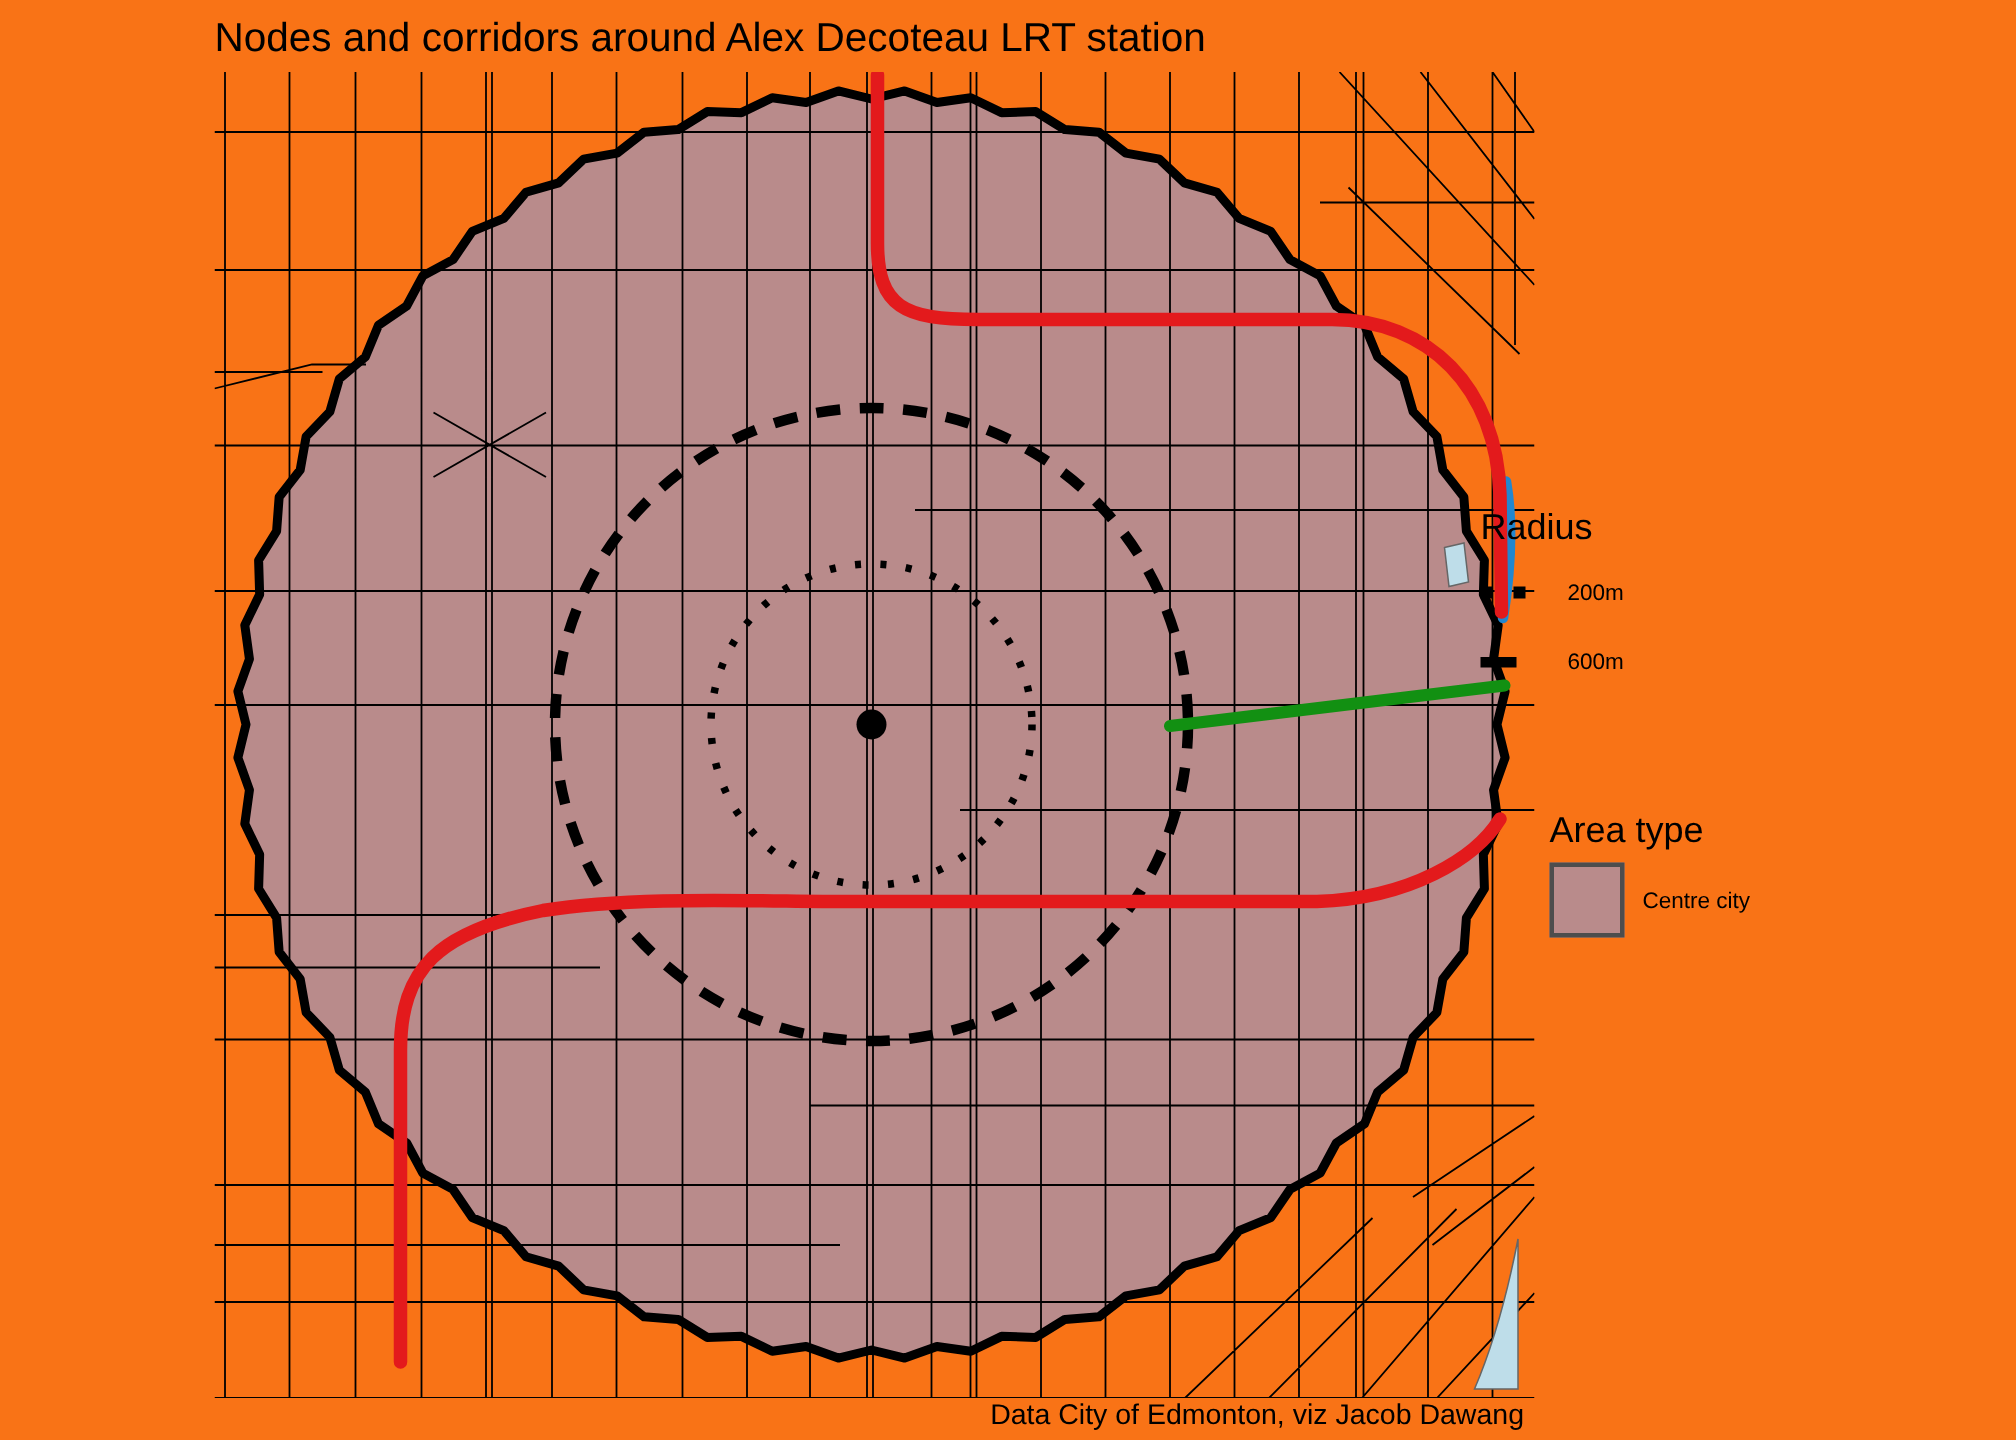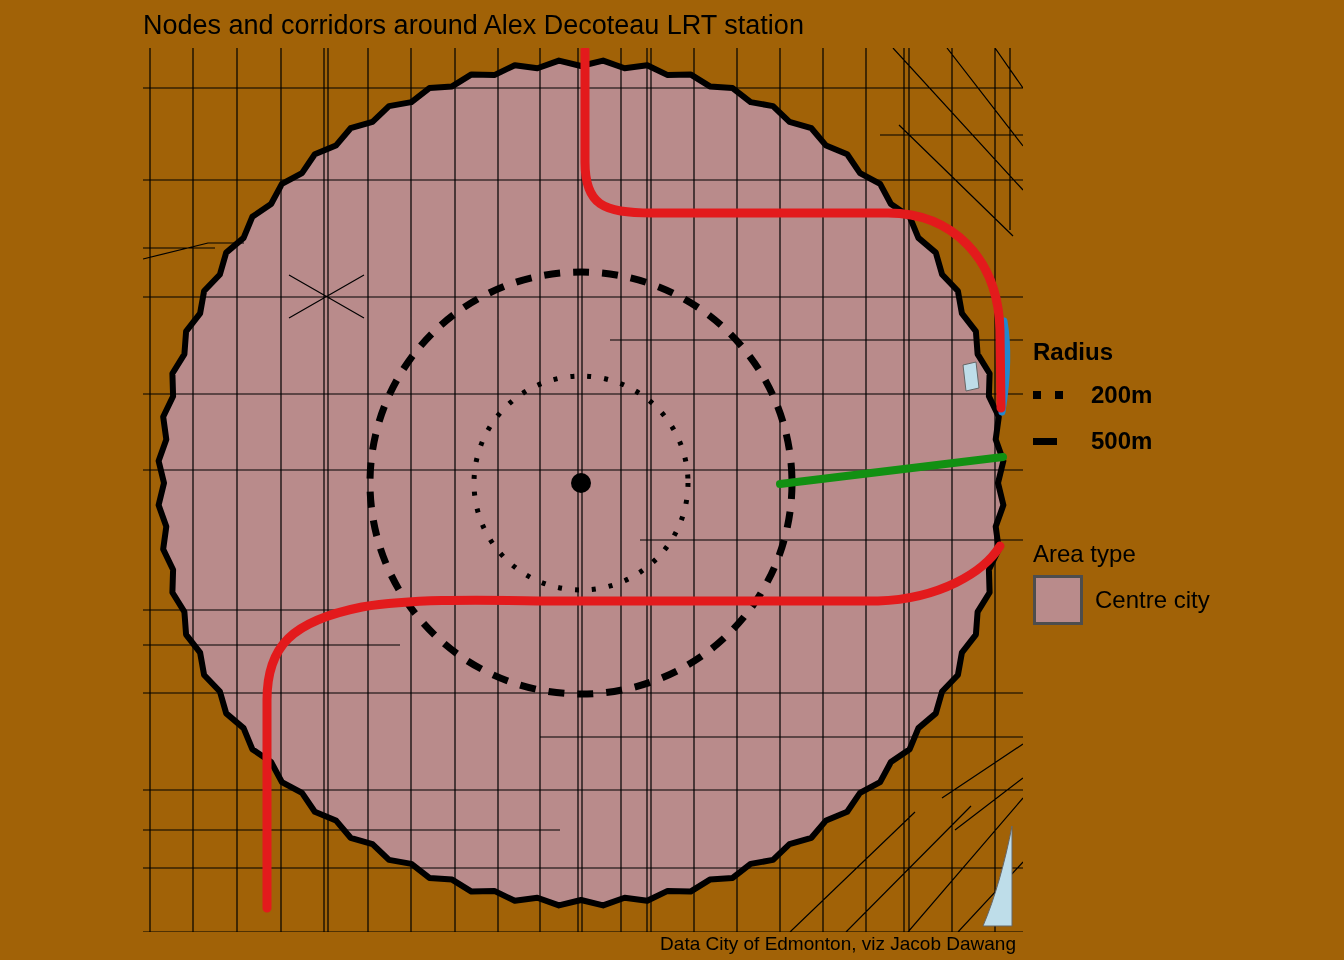--- a/index.html
+++ b/index.html
@@ -1,32 +1,32 @@
 <!DOCTYPE html>
 <html><head>
 <meta charset="utf-8">
 <style>
   html,body{margin:0;padding:0;}
   body{font-family:"Liberation Sans",sans-serif;background:#ffffff;}
-  #canvas{position:relative;width:1344px;height:960px;background:#a16207;overflow:hidden;}
+  #canvas{position:relative;width:1344px;height:960px;background:#f97316;overflow:hidden;}
   #map-title{position:absolute;left:143px;top:10px;font-size:27px;color:#000;white-space:nowrap;}
   #map-svg{position:absolute;left:0;top:0;}
   .streets{stroke:#000;stroke-width:1.2;fill:none;}
   .ring-400{fill:none;stroke:#000;stroke-width:7;stroke-dasharray:16 13;}
   .ring-200{fill:none;stroke:#000;stroke-width:5;stroke-dasharray:4 13;}
   .corridor{fill:none;stroke-linecap:round;stroke-linejoin:round;}
   .corridor.red{stroke-width:9;}
   .corridor.green{stroke-width:8;}
   .corridor.blue{stroke-width:7;}
   .water{stroke:#666;stroke-width:1;}
-  #legend{position:absolute;left:1033px;top:338px;width:300px;font-weight:bold;}
+  #legend{position:absolute;left:987px;top:338px;width:300px;}
   .legend-title{font-size:24px;color:#000;margin-bottom:6px;}
   .legend-row{display:flex;align-items:center;height:46px;}
   .legend-sym{width:46px;display:flex;align-items:center;justify-content:flex-start;flex:0 0 46px;}
-  .legend-label{font-size:24px;color:#000;margin-left:12px;}
+  .legend-label{font-size:15px;color:#000;margin-left:12px;}
   .sym-dotted{display:flex;gap:14px;}
   .sym-dotted i{display:block;width:8px;height:8px;background:#000;}
   .sym-dash-400{display:block;width:24px;height:7px;background:#000;}
   .sym-dash-800{display:block;width:38px;height:8px;background:#000;}
   #area-legend{position:absolute;left:1033px;top:540px;width:300px;}
   .area-swatch{width:44px;height:44px;border:3px solid #4d4d4d;flex:0 0 44px;}
   #area-legend .legend-row{height:52px;}
   #caption{position:absolute;right:328px;top:933px;font-size:19px;color:#000;white-space:nowrap;}
 </style>
 </head>
@@ -84,21 +84,21 @@
       <span class="legend-sym sym-dotted">
           <i></i>
           <i></i>
         </span>
       <span class="legend-label">200m</span>
     </div>
     <div class="legend-row">
       <span class="legend-sym">
           <span class="sym-dash-400"></span>
         </span>
-      <span class="legend-label">500m</span>
+      <span class="legend-label">600m</span>
     </div>
   </div>
 
   <div id="caption">Data City of Edmonton, viz Jacob Dawang</div>
 
   <div id="area-legend">
     <div class="legend-title">Area type</div>
     <div class="legend-row">
       <span class="area-swatch" style="background: rgb(185, 139, 139);"></span>
       <span class="legend-label">Centre city</span>

